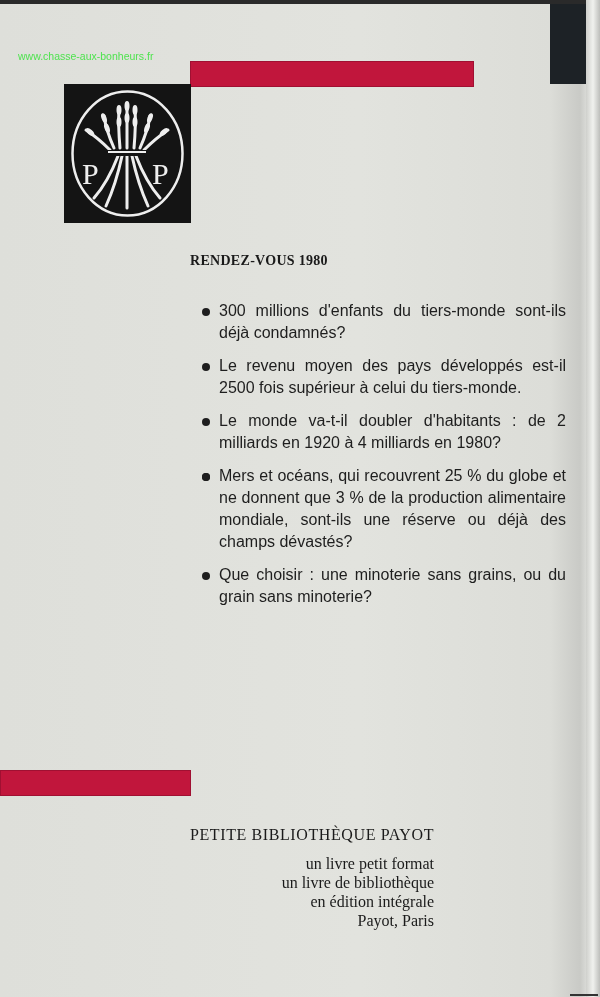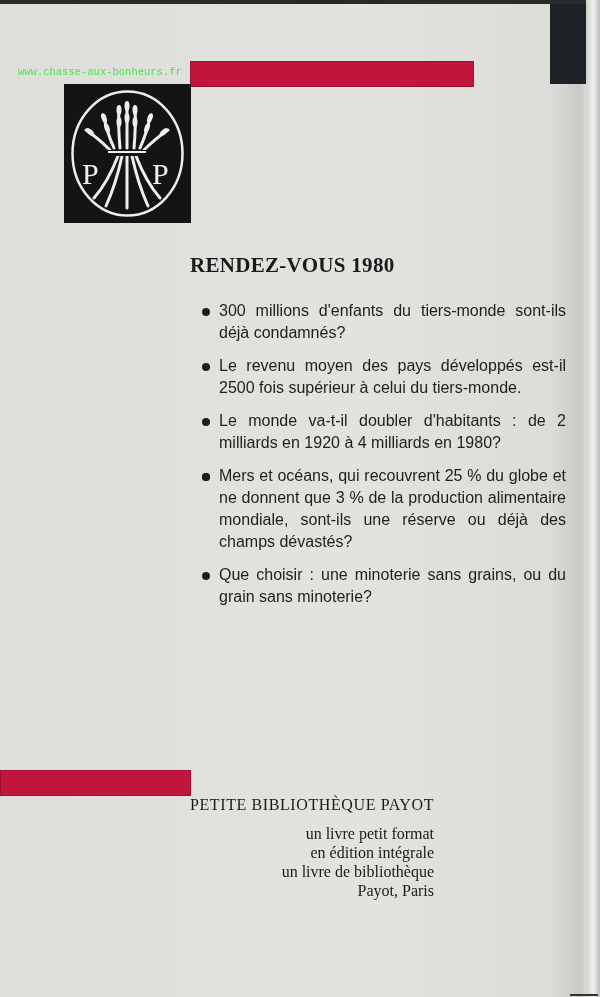--- a/index.html
+++ b/index.html
@@ -16,56 +16,56 @@
   .spine-edge {
     position: absolute; right: 0; top: 0; width: 14px; height: 997px;
     background: linear-gradient(90deg, #cfd0cc, #f0f1ee 50%, #bdbebb);
   }
   .corner-dark {
     position: absolute; left: 550px; top: 4px; width: 48px; height: 80px;
     background: #1d2226;
     border-top-right-radius: 10px;
   }
   .watermark {
-    position: absolute; left: 18px; top: 66px;
-    font-family: Liberation Mono, monospace; font-size: 10.5px;
+    position: absolute; left: 18px; top: 50px;
+    font-family: Liberation Sans, sans-serif; font-size: 10.5px;
     color: #4fe34f; letter-spacing: 0;
   }
   .red-bar {
     position: absolute; background: #c1163c;
     border: 1px solid #a01032;
   }
   .red-bar.top { left: 190px; top: 61px; width: 282px; height: 24px; }
   .red-bar.bottom { left: 0px; top: 770px; width: 189px; height: 24px; }
   .logo {
     position: absolute; left: 64px; top: 84px; width: 127px; height: 139px;
     background: #141414;
   }
   .logo svg { display: block; width: 100%; height: 100%; }
   .title {
     position: absolute; left: 190px; top: 253px;
     font-family: "Liberation Serif", serif; font-weight: bold;
-    font-size: 21px; color: #1a1a1a; letter-spacing: 0.3px;
+    font-size: 14px; color: #1a1a1a; letter-spacing: 0.3px;
   }
   .questions {
     position: absolute; left: 190px; top: 288px; width: 364px;
     list-style: none; margin: 12px; padding: 0;
     font-family: "Liberation Sans", sans-serif; font-size: 16px;
     line-height: 22px; color: #1e1e1e;
   }
   .questions li {
     position: relative; padding-left: 17px; margin-bottom: 11px;
     text-align: justify; text-align-last: left;
   }
   .bullet {
     position: absolute; left: 0; top: 8px; width: 8px; height: 8px;
     border-radius: 50%; background: #1e1e1e;
   }
   .series {
-    position: absolute; left: 190px; top: 796px;
+    position: absolute; left: 190px; top: 826px;
     font-family: "Liberation Serif", serif; color: #1a1a1a;
   }
   .series .name { font-size: 16px; letter-spacing: 0.6px; margin-bottom: 10px; }
   .series .tagline { font-size: 16px; font-weight: bold; margin-bottom: 8px; }
   .series .line { font-size: 16px; font-weight: normal; line-height: 19px; text-align: right; }
   .fine-print {
     position: absolute; left: 570px; top: 994px;
     width: 28px; height: 2px; background: #333;
   }
 </style>
@@ -127,18 +127,18 @@
   <li><span class="bullet"></span></li>
   <li><span class="bullet"></span><span>Mers et océans, qui recouvrent 25 % du globe et ne donnent que 3 % de la production alimentaire mondiale, sont-ils une réserve ou déjà des champs dévastés?</span></li>
   <li><span class="bullet"></span><span>Que choisir : une minoterie sans grains, ou du grain sans minoterie?</span></li>
 </ul>
 
 <div class="red-bar bottom"></div>
 
 <div class="series">
   <div class="name">PETITE BIBLIOTHÈQUE PAYOT</div>
   <div class="line">un livre petit format</div>
+  <div class="line">un livre de bibliothèque</div>
   <div class="line">en édition intégrale</div>
-  <div class="line">un livre de bibliothèque</div>
   <div class="line">Payot, Paris</div>
 </div>
 
 <div class="fine-print"></div>
 
 </body></html>

